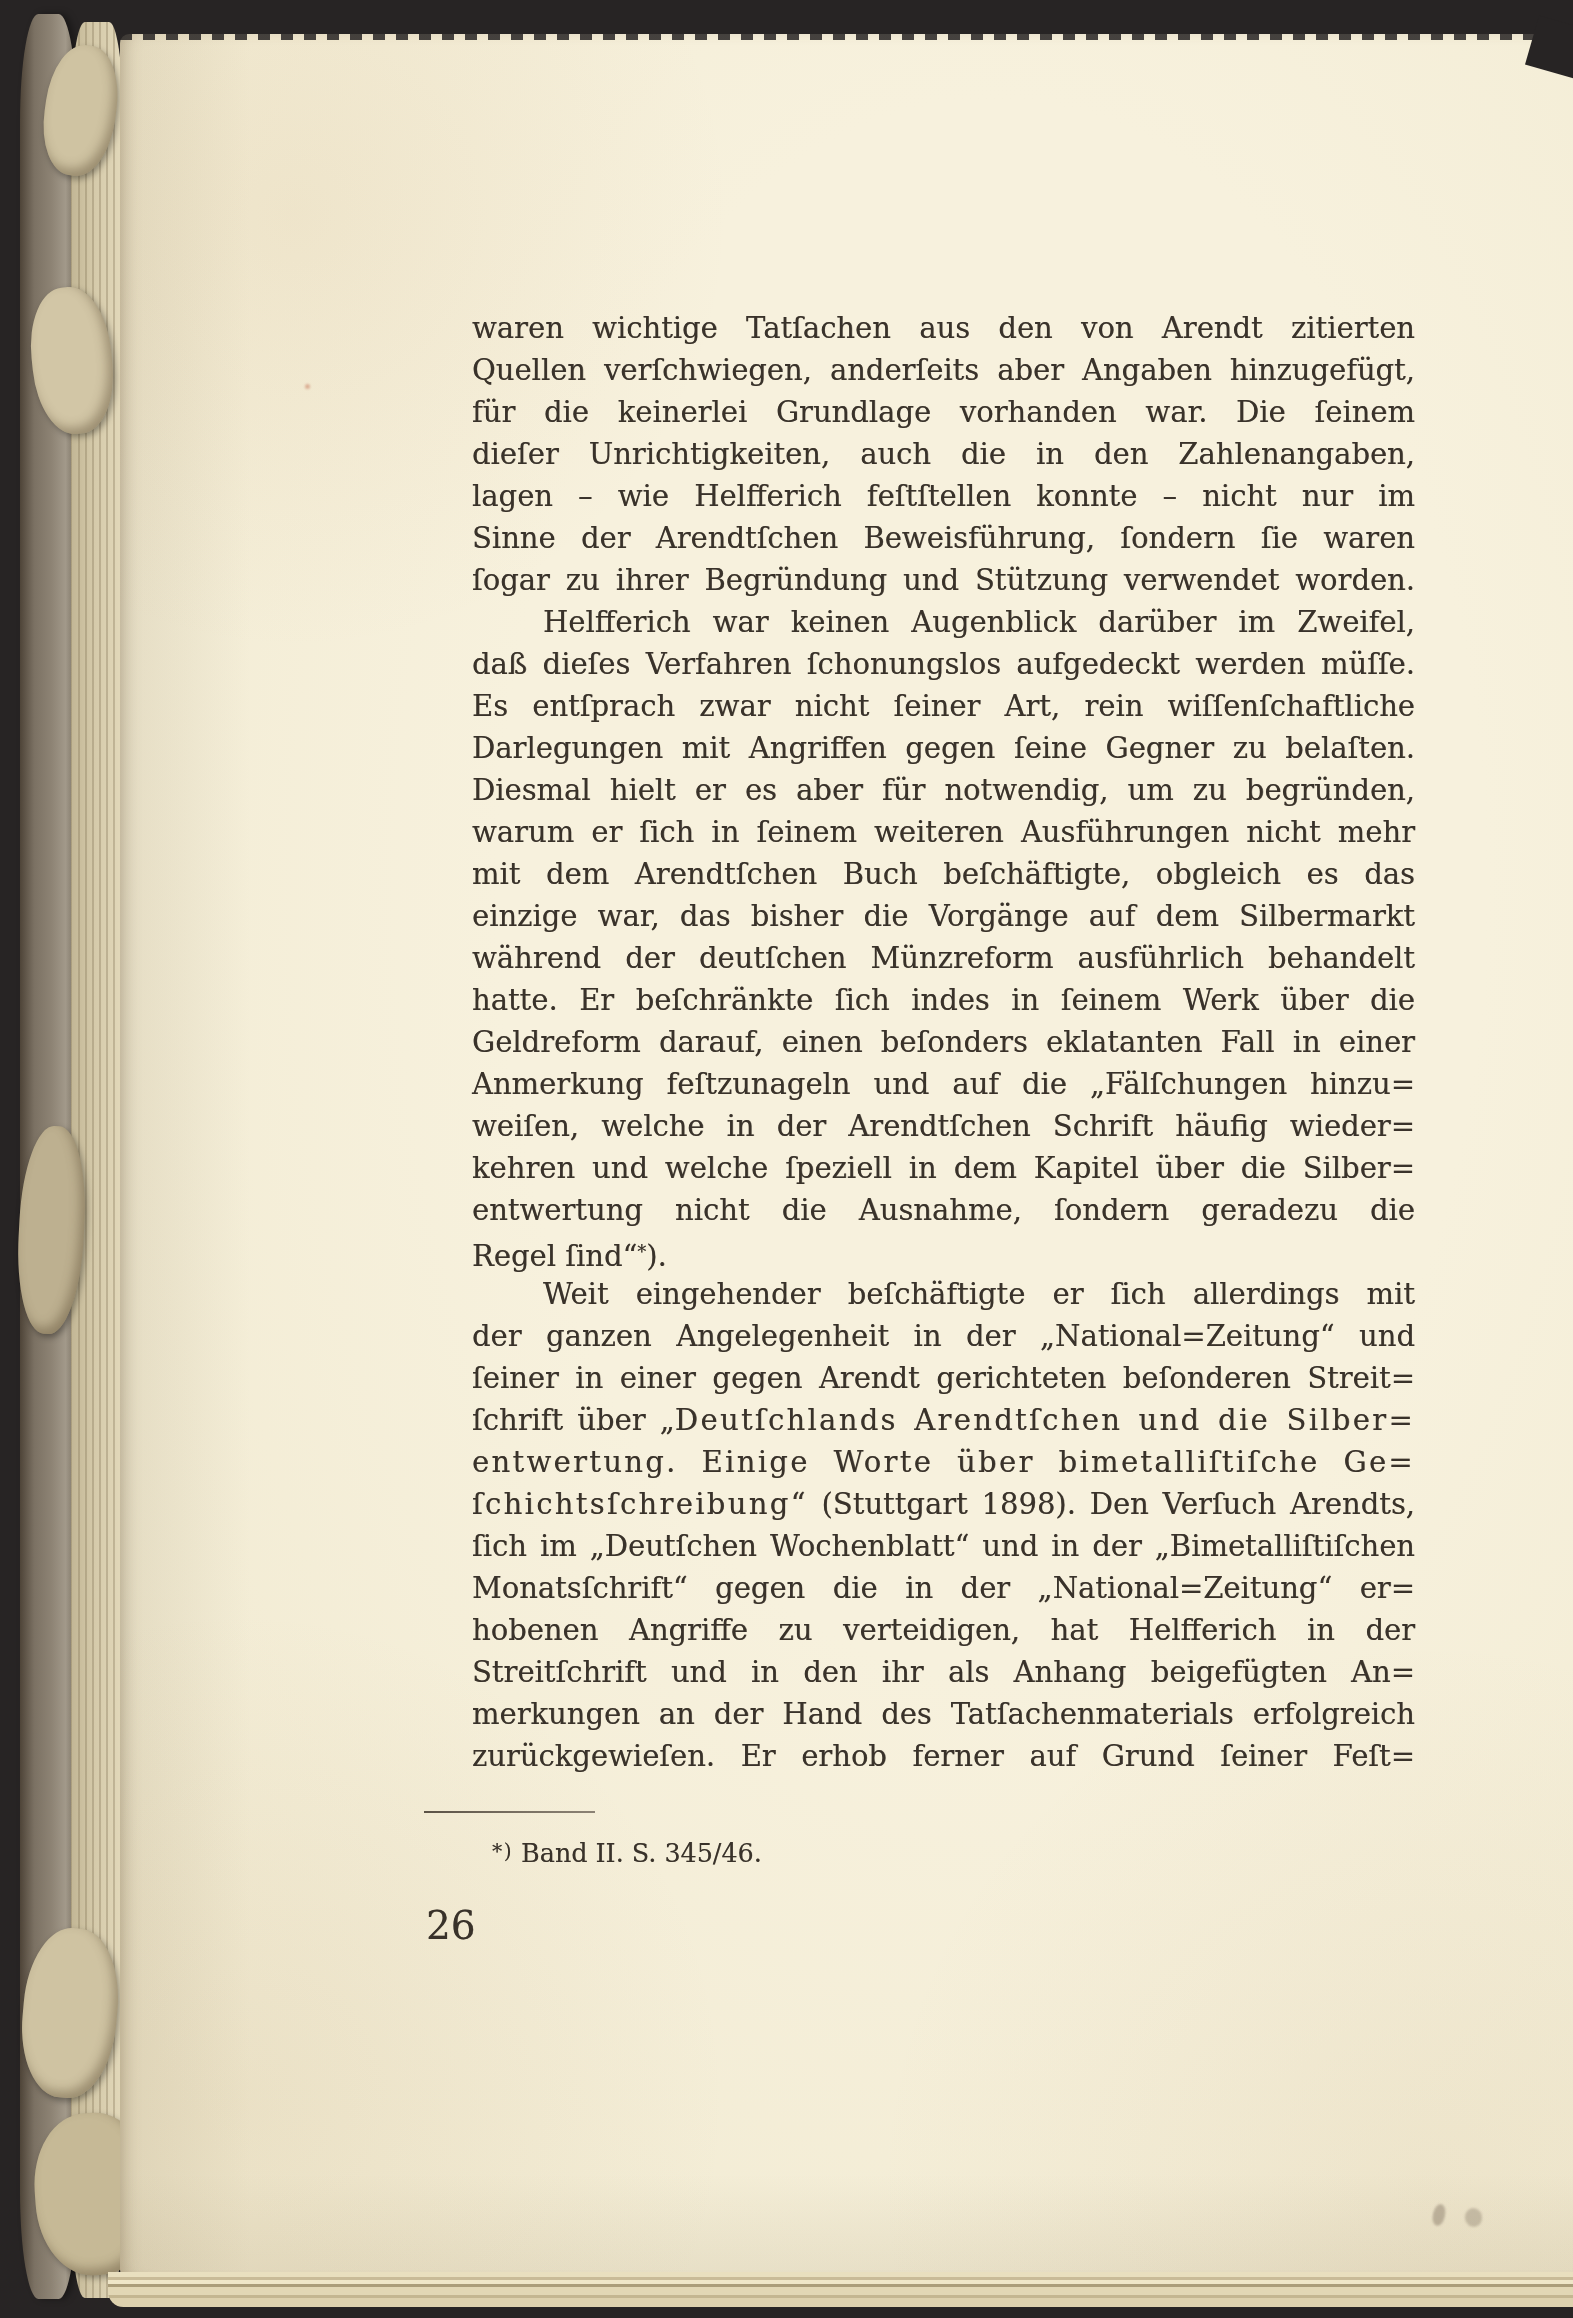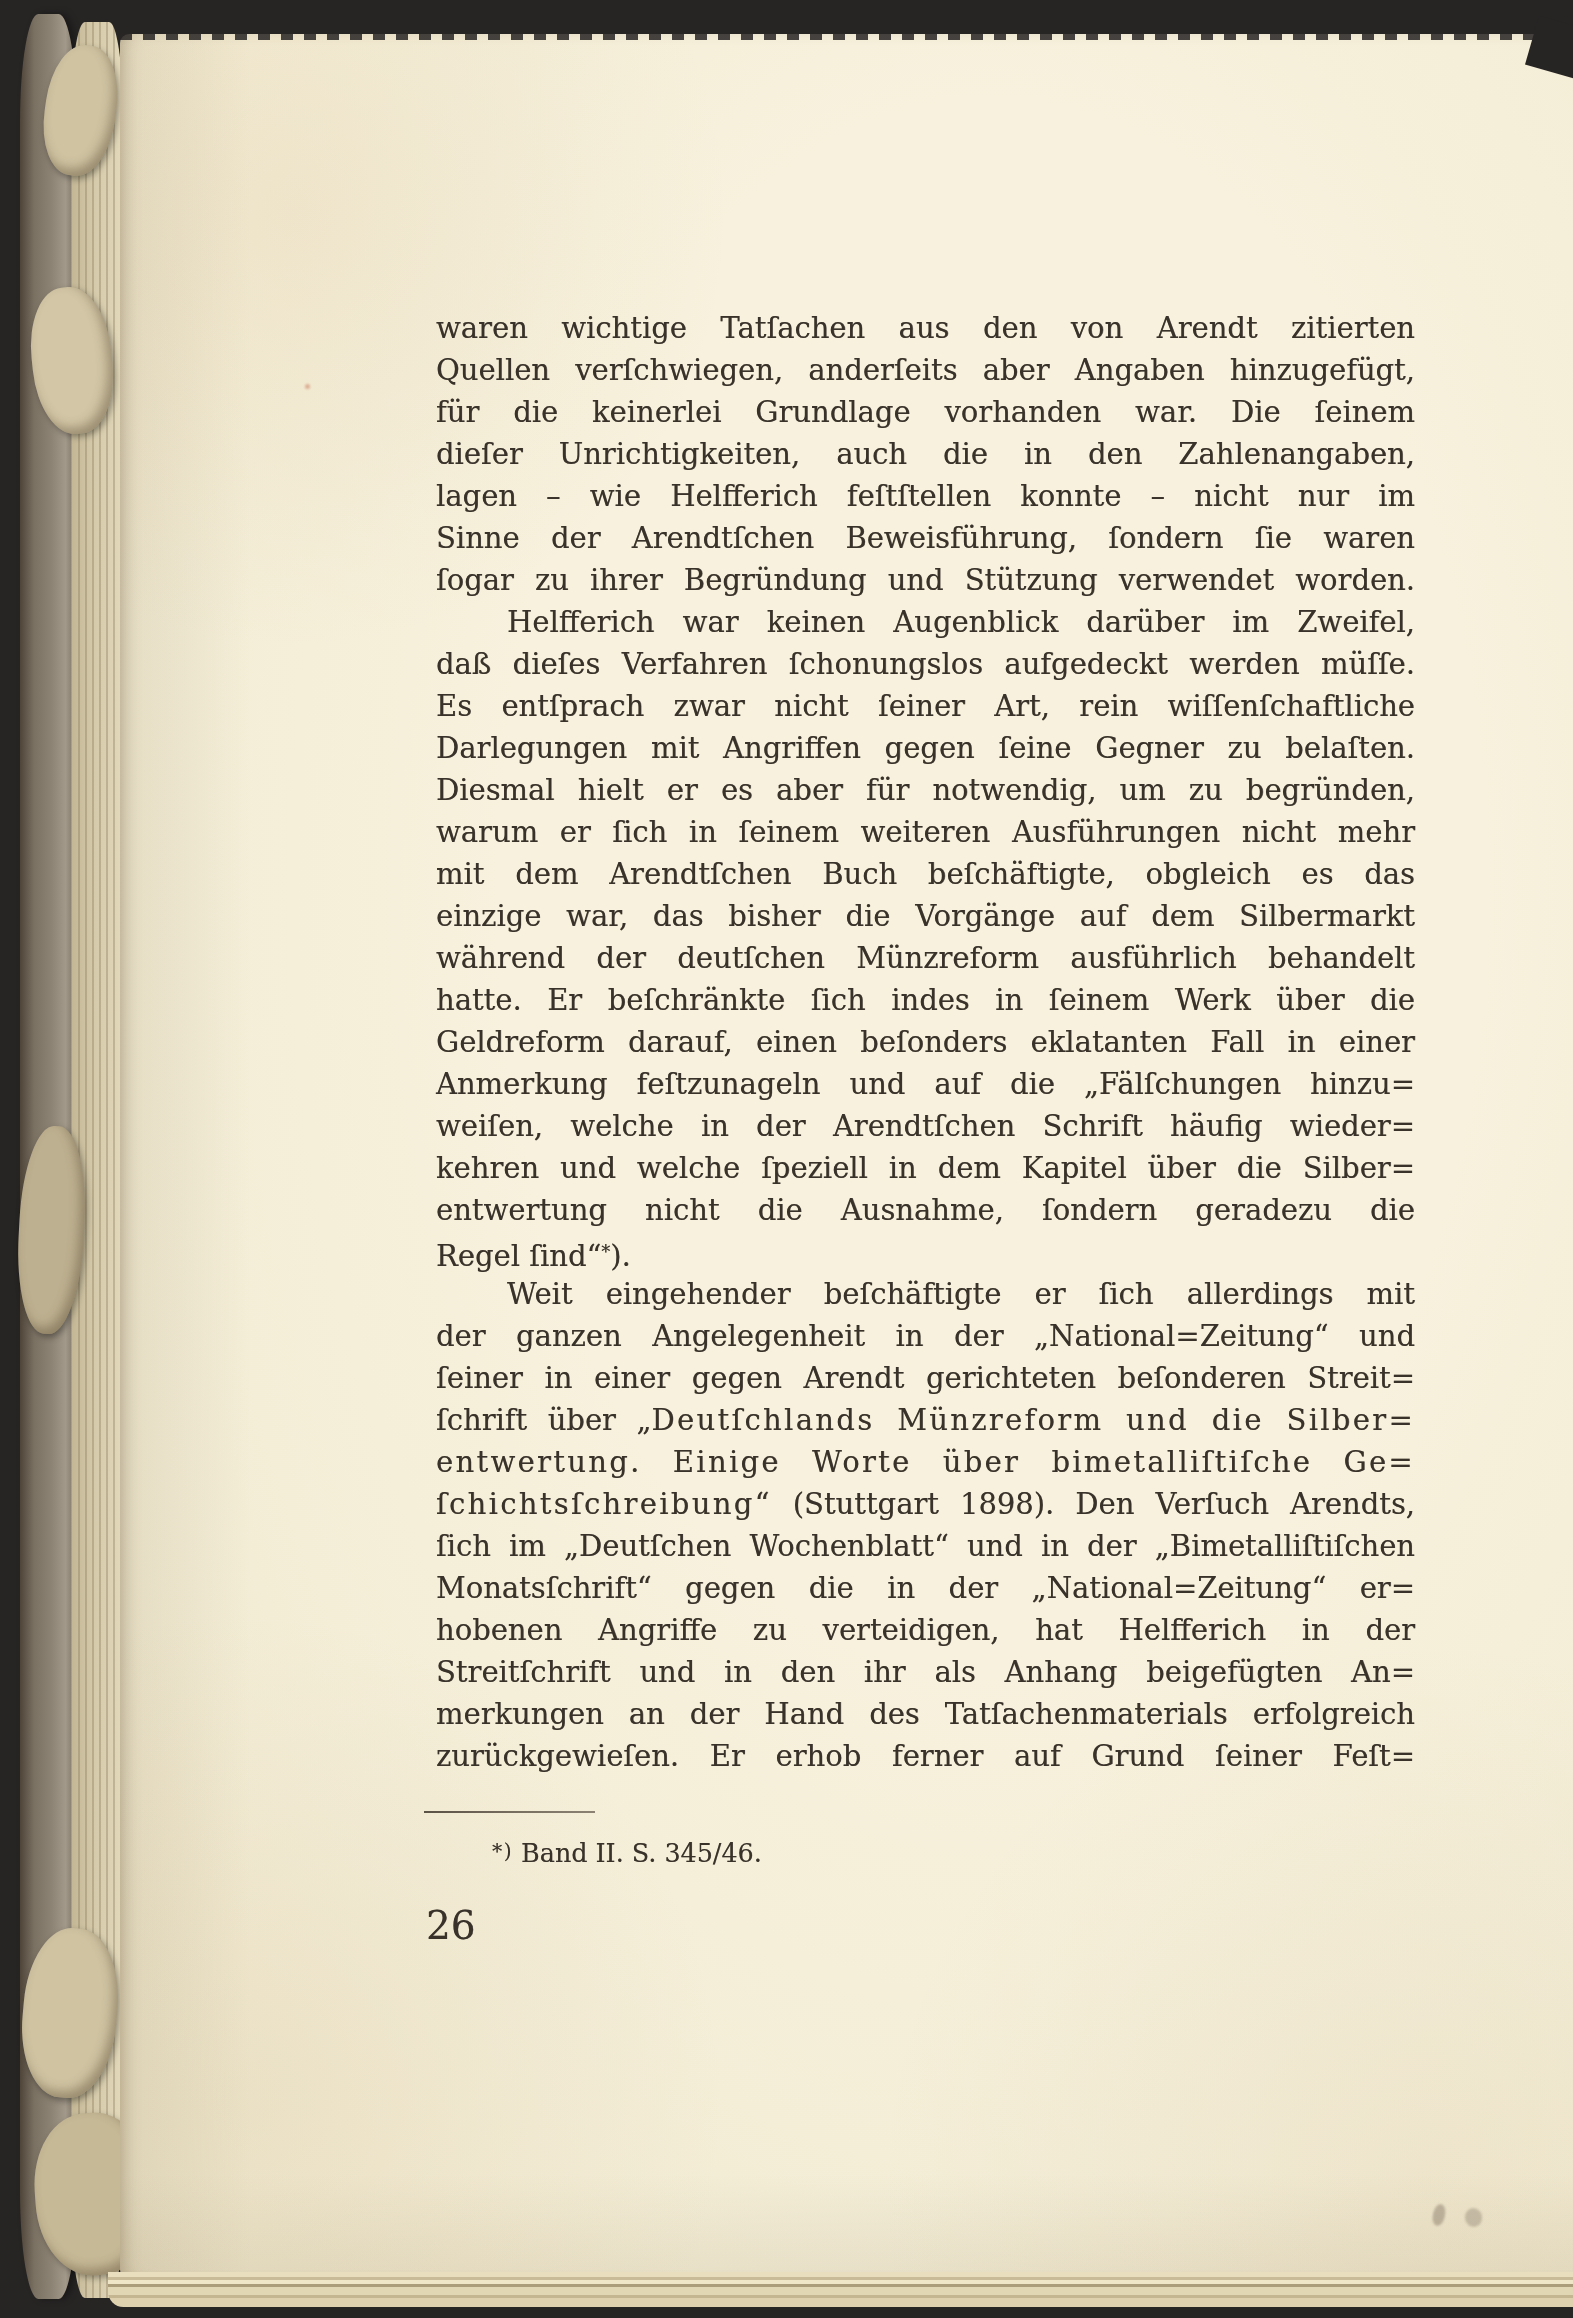--- a/index.html
+++ b/index.html
@@ -73,21 +73,21 @@
     border-bottom-left-radius:15.4px;
   }
 
   
   .text-block{
     left:436px;top:307px;width:979px;
     color:var(--ink);
     font-size:29px;line-height:42px;
     text-shadow:0.3px 0.3px 0.5px rgba(56,50,42,.55);
   }
-  .line{text-align:justify;text-align-last:justify;height:42px;white-space:normal;}
+  .line{text-align:justify;text-align-last:justify;height:42px;white-space:normal;margin-left:36px;}
   .line.short{text-align-last:left;}
   .line.indent{text-indent:71px;}
   .sperr{letter-spacing:.08em;}
   .sup{font-size:.62em;vertical-align:.45em;}
 
   .footnote-rule{
     left:424px;top:1811px;width:171px;height:2.3px;
     background:linear-gradient(90deg,#5b5246,#7b7264 60%,#8b8274);
   }
   .footnote{
@@ -143,21 +143,21 @@
     <div class="line"><span>hatte. Er beſchränkte ſich indes in ſeinem Werk über die</span></div>
     <div class="line"><span>Geldreform darauf, einen beſonders eklatanten Fall in einer</span></div>
     <div class="line"><span>Anmerkung feſtzunageln und auf die „Fälſchungen hinzu=</span></div>
     <div class="line"><span>weiſen, welche in der Arendtſchen Schrift häufig wieder=</span></div>
     <div class="line"><span>kehren und welche ſpeziell in dem Kapitel über die Silber=</span></div>
     <div class="line"><span>entwertung nicht die Ausnahme, ſondern geradezu die</span></div>
     <div class="line short"><span>Regel ſind“</span><span class="sup">*</span><span>).</span></div>
     <div class="line indent"><span>Weit eingehender beſchäftigte er ſich allerdings mit</span></div>
     <div class="line"><span>der ganzen Angelegenheit in der „National=Zeitung“ und</span></div>
     <div class="line"><span>ſeiner in einer gegen Arendt gerichteten beſonderen Streit=</span></div>
-    <div class="line"><span>ſchrift über „</span><span class="sperr">Deutſchlands Münzreform und die Silber=</span></div>
+    <div class="line"><span>ſchrift über „</span><span class="sperr">Deutſchlands Arendtſchen und die Silber=</span></div>
     <div class="line"><span class="sperr">entwertung. Einige Worte über bimetalliſtiſche Ge=</span></div>
     <div class="line"><span class="sperr">ſchichtsſchreibung“</span><span> (Stuttgart 1898). Den Verſuch Arendts,</span></div>
     <div class="line"><span>ſich im „Deutſchen Wochenblatt“ und in der „Bimetalliſtiſchen</span></div>
     <div class="line"><span>Monatsſchrift“ gegen die in der „National=Zeitung“ er=</span></div>
     <div class="line"><span>hobenen Angriffe zu verteidigen, hat Helfferich in der</span></div>
     <div class="line"><span>Streitſchrift und in den ihr als Anhang beigefügten An=</span></div>
     <div class="line"><span>merkungen an der Hand des Tatſachenmaterials erfolgreich</span></div>
     <div class="line"><span>zurückgewieſen. Er erhob ferner auf Grund ſeiner Feſt=</span></div>
   </div>
 

